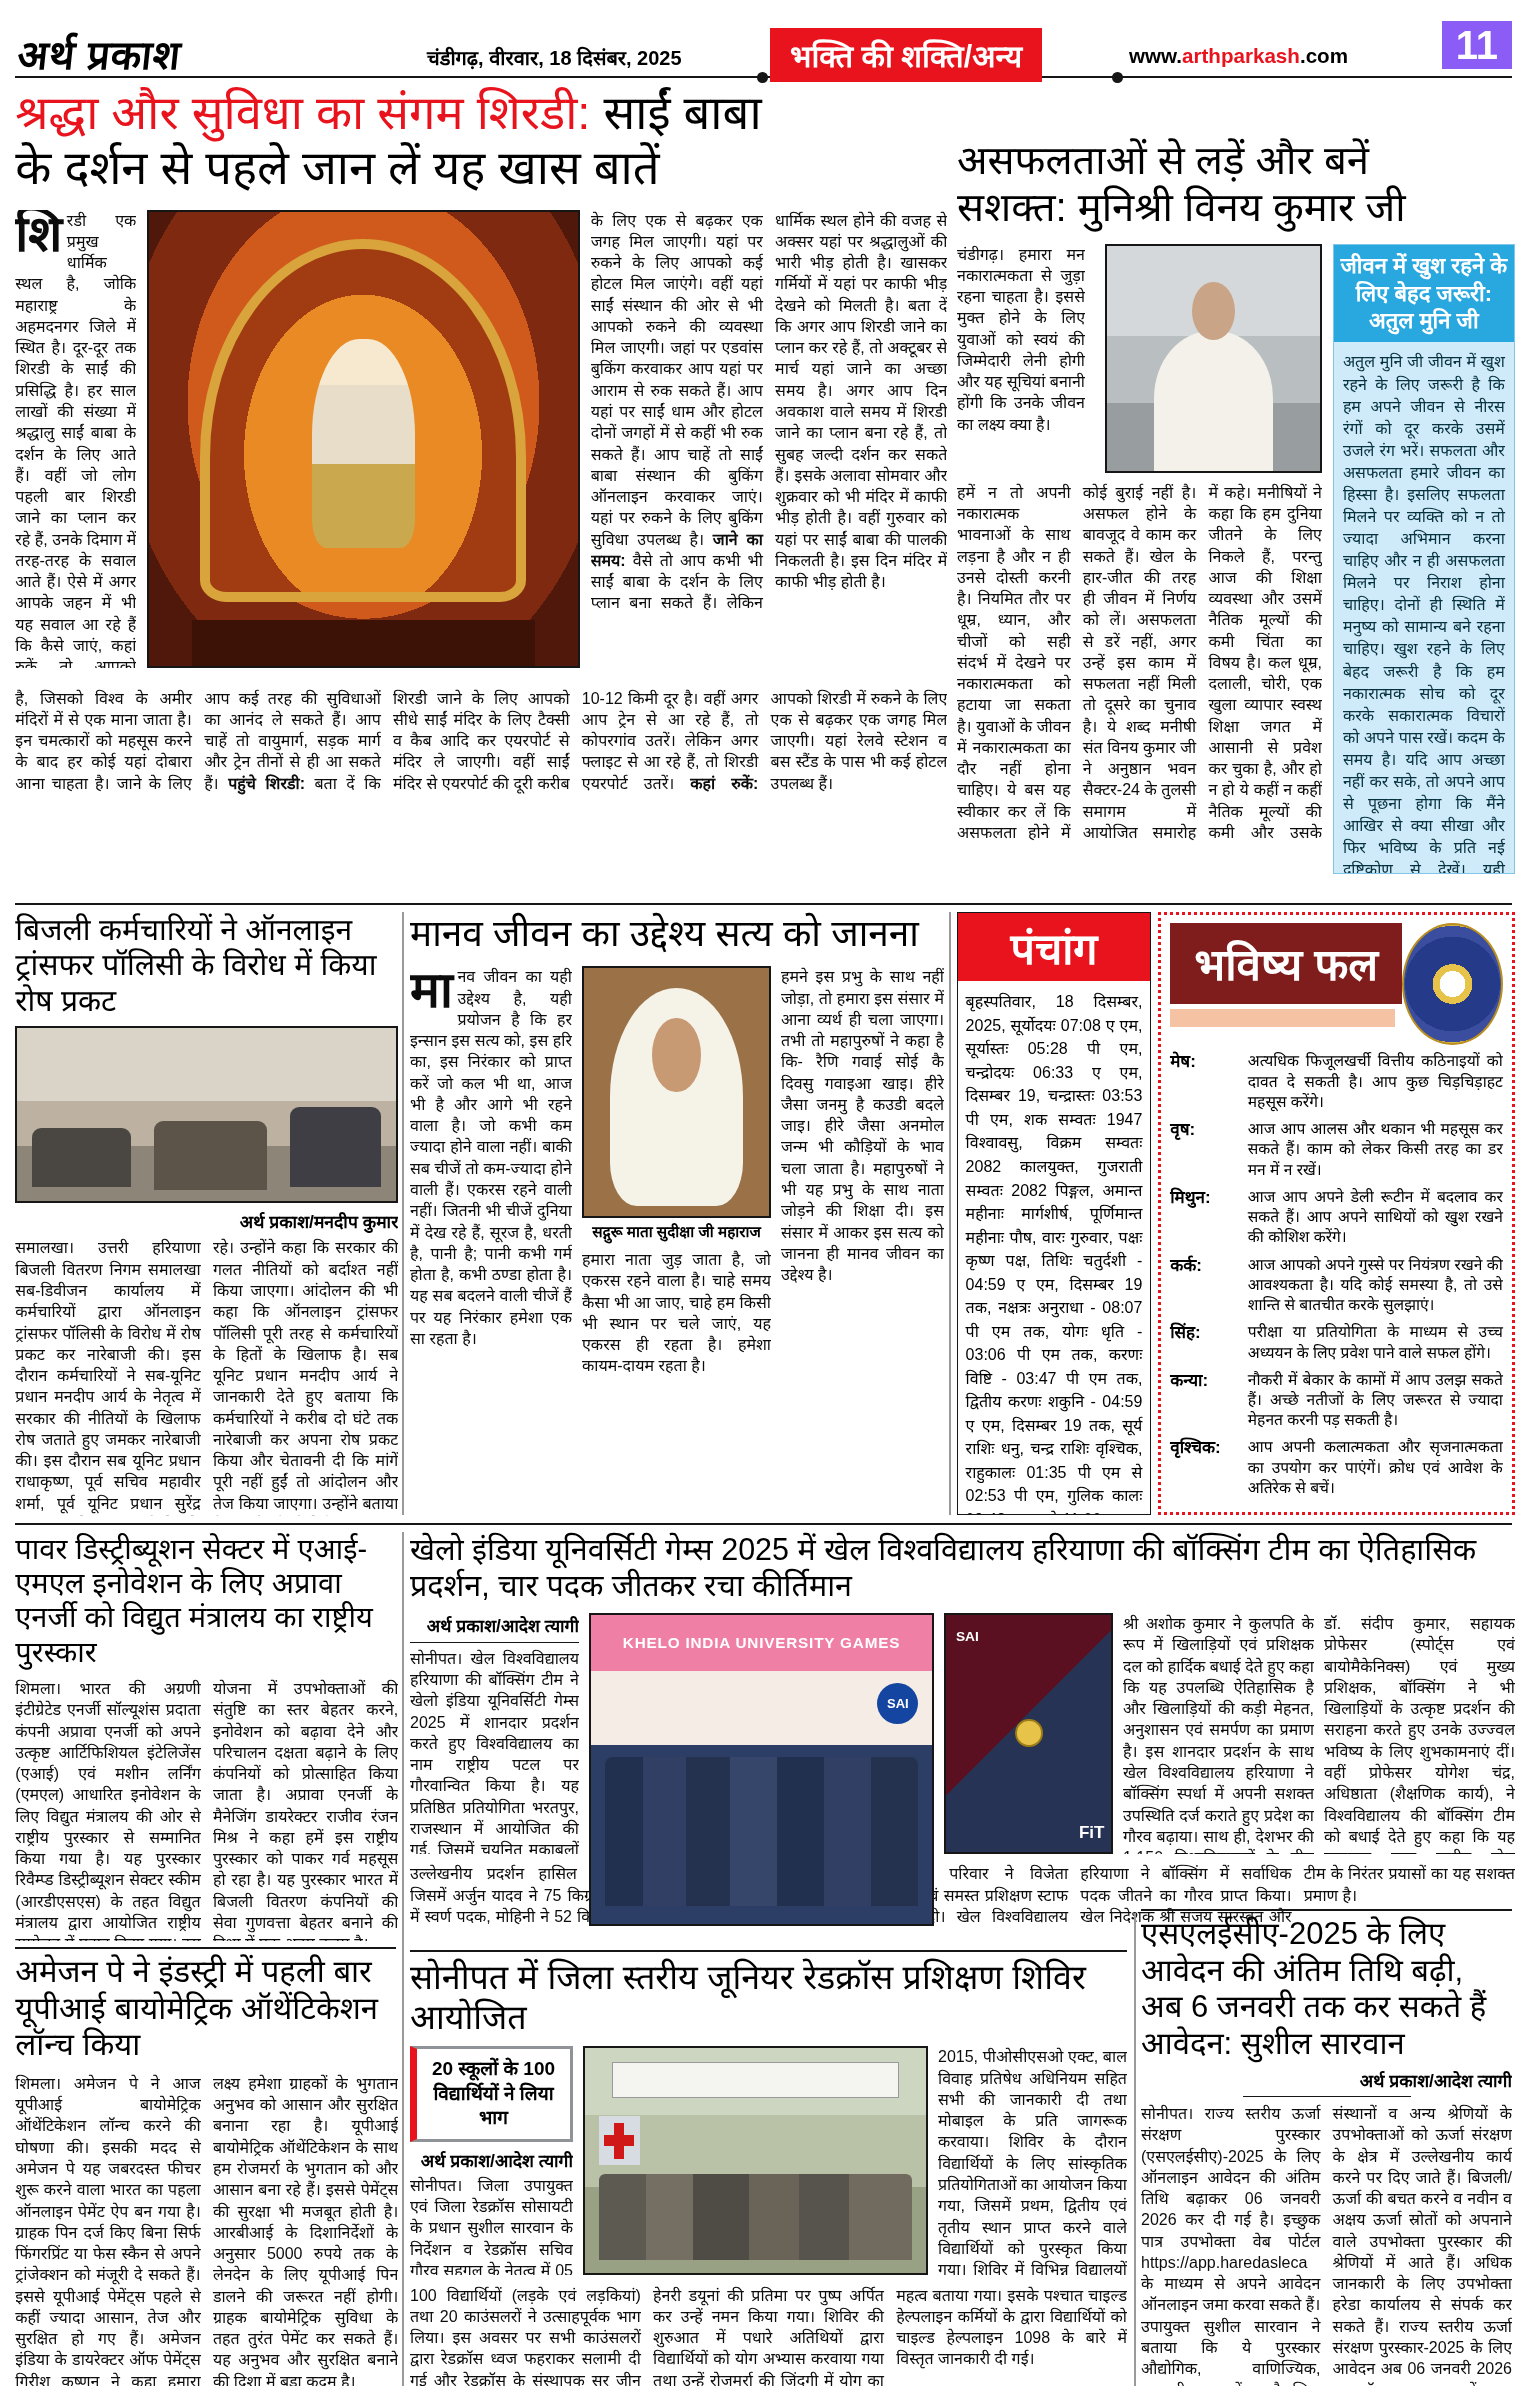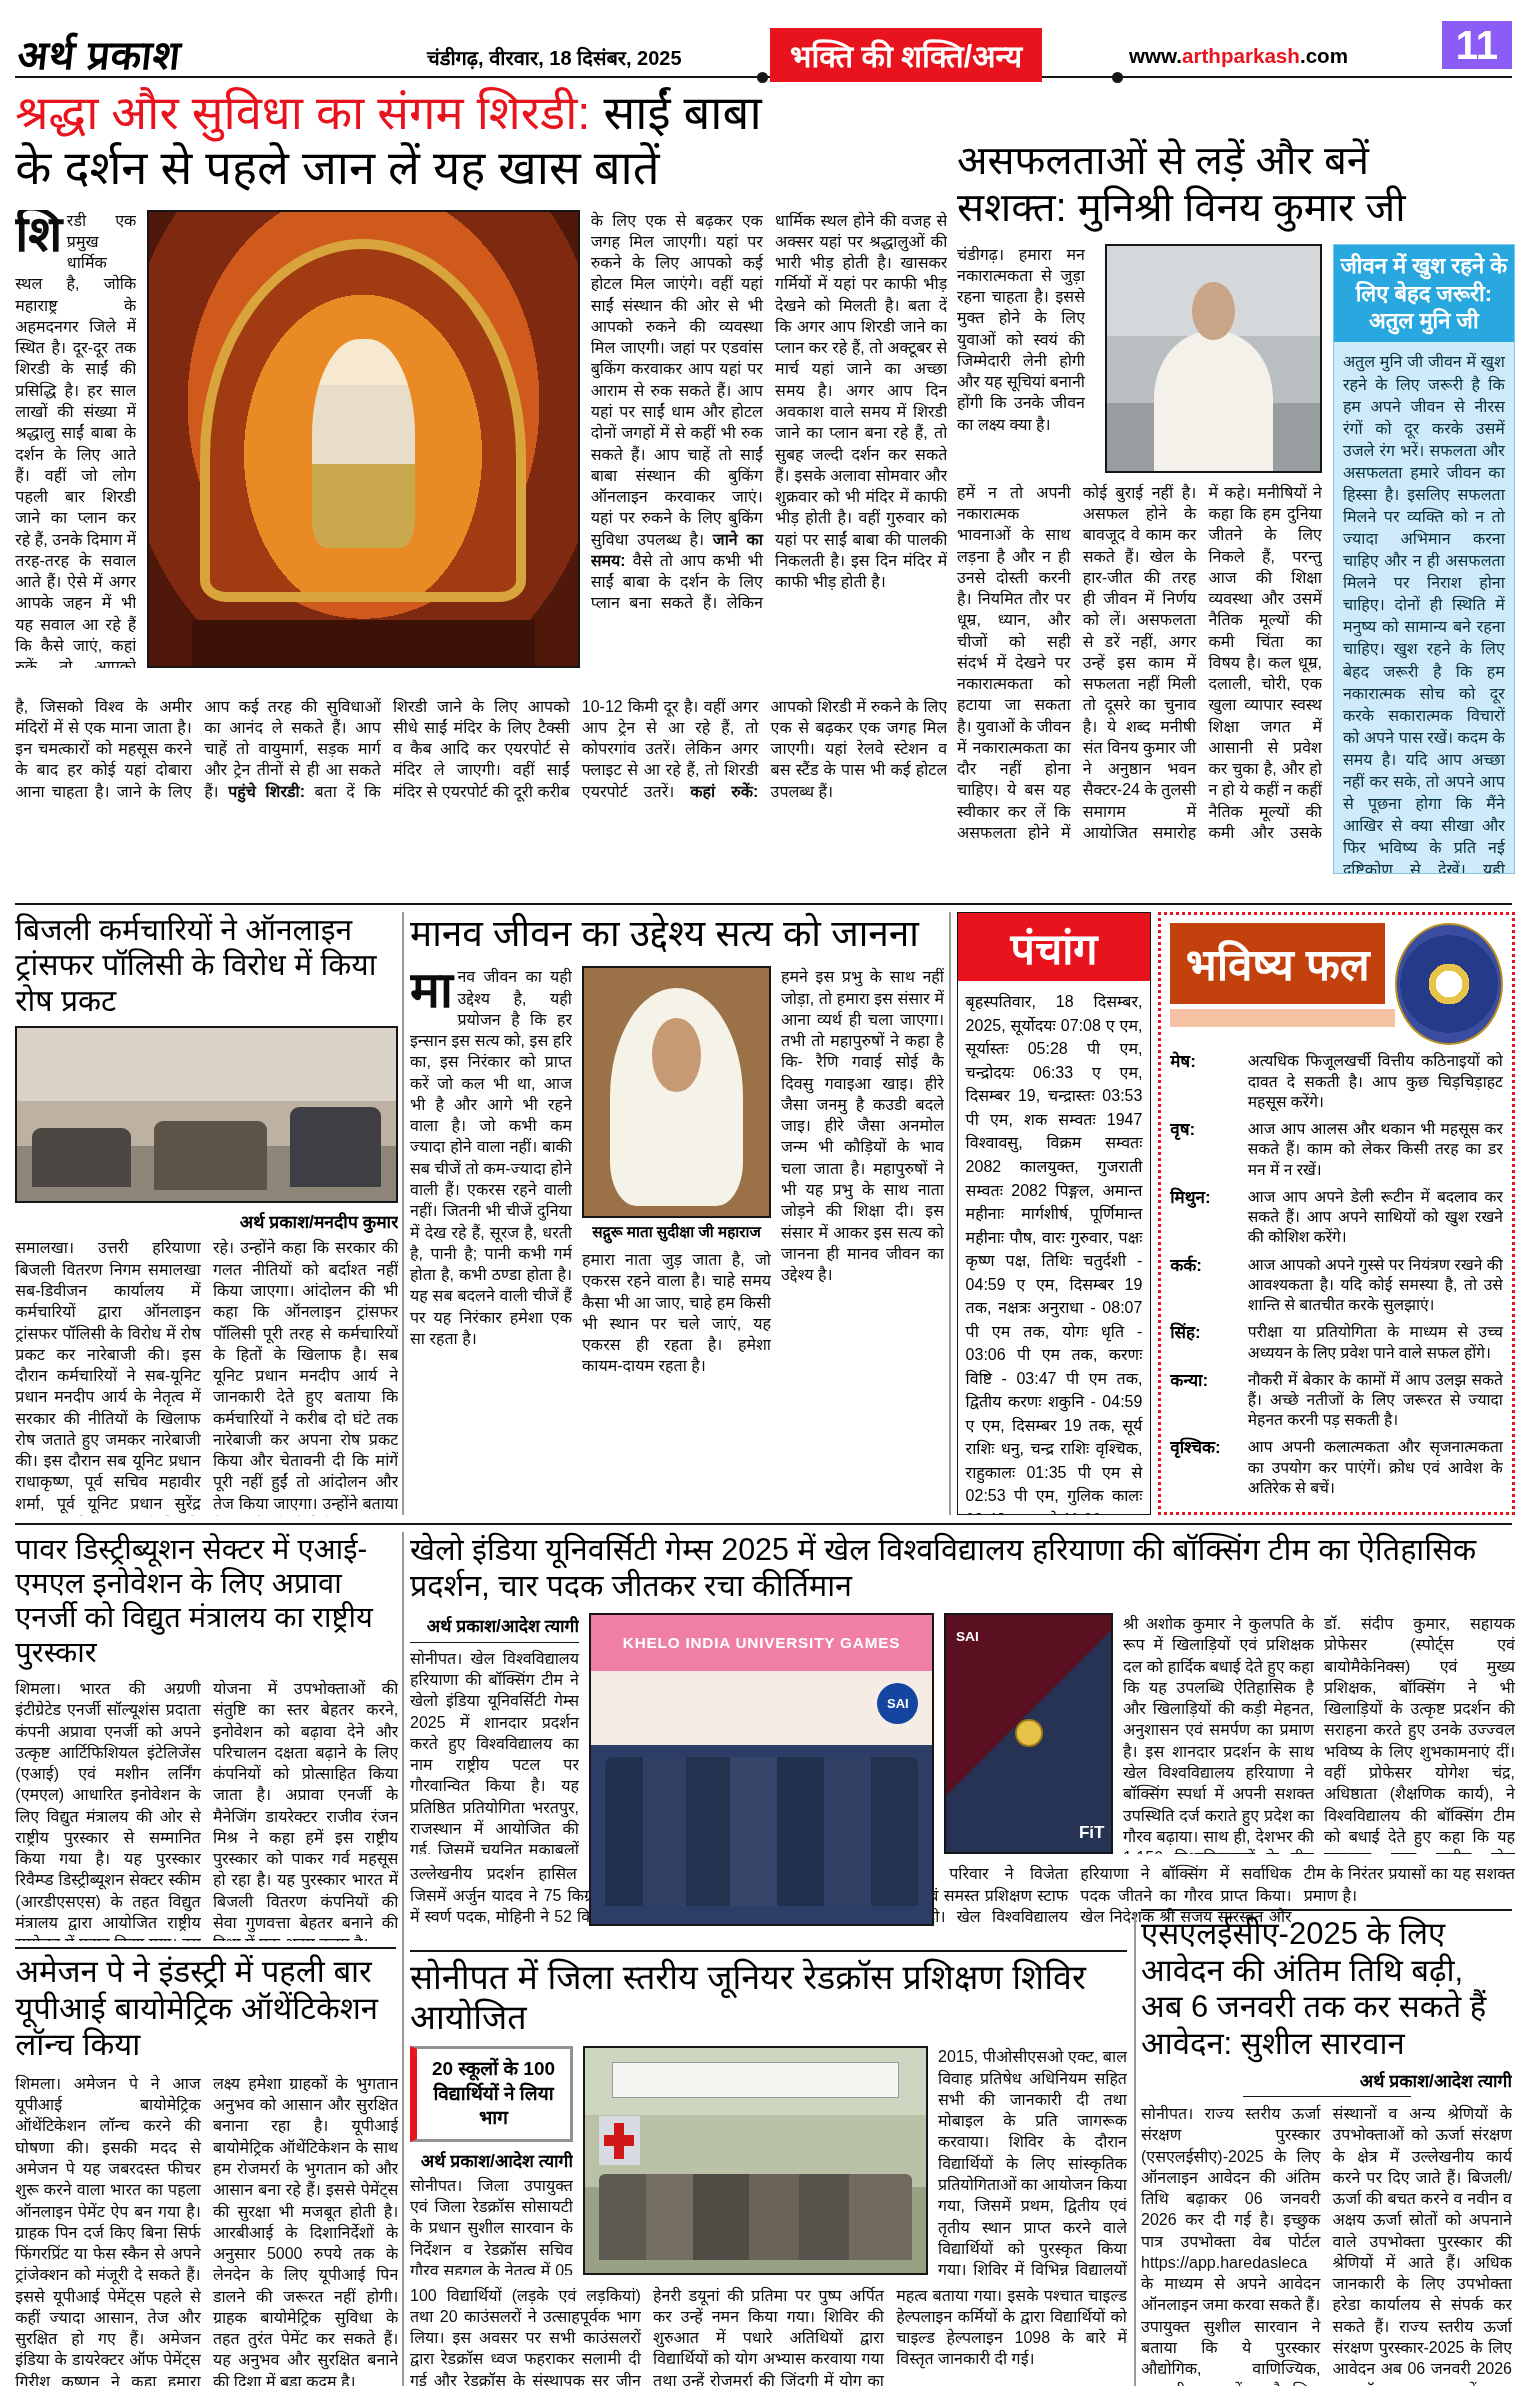--- a/index.html
+++ b/index.html
@@ -28,21 +28,21 @@
 
 .bluebox{background:#cfeaf8;border:0.8px solid #7fc6e8}
 .bluebox .bb-title{background:#29a8e0;color:#fff;font-weight:bold;font-size:22px;text-align:center;padding:7.6px 4.6px;line-height:1.25}
 .bluebox .bb-body{padding:9.2px 9.2px;font-size:16px;line-height:1.38;text-align:justify;color:#06323f}
 
 .panchang{border:1.5px solid #161616}
 .pan-title{background:#e8131d;color:#fff;font-weight:bold;font-size:43px;text-align:center;padding:4.6px 0}
 .pan-body{padding:9.2px 7.6px;font-size:16px;line-height:1.47;text-align:justify}
 
 .horo{border:3.1px dotted #e8131d;padding:7.6px 9.2px}
-.horo-title{background:#c2410c;color:#fff;font-weight:bold;font-size:44px;text-align:center;padding:10.7px 6.1px;width:215px}
+.horo-title{background:#7f1d1d;color:#fff;font-weight:bold;font-size:44px;text-align:center;padding:10.7px 6.1px;width:232px}
 .horo-bar{background:#f6c2a4;height:18.3px;width:225px;margin-top:4.6px}
 .wheel{width:122px;height:122px;border-radius:50%;background:radial-gradient(circle,#ffffff 0 17%,#e8c34a 17% 26%,#263a8a 26% 62%,#3a4d9e 62% 76%,#d9b340 76% 88%,#f3e2ae 88% 100%);border:2.3px solid #b98f1f}
 .sign-row{display:flex;gap:7.6px;margin-top:6.9px}
 .sign-row b{min-width:70px;font-size:17px;line-height:1.3}
 .sign-row span{font-size:15.6px;line-height:1.3;text-align:justify;flex:1}
 
 .badge{border:3.1px solid #8f9296;border-left:7.6px solid #e8131d;padding:7.6px 6.1px;font-weight:bold;font-size:19px;text-align:center;line-height:1.3}
 
 .ph .shape{position:absolute}
 .sai{background:radial-gradient(ellipse at 50% 42%,#f8d598 0 12%,#f0962c 12% 36%,#d05a1b 36% 58%,#7f2a10 58% 80%,#4f180a 80% 100%)}
@@ -108,21 +108,21 @@
       </div>
       <div class="ph sai" style="width:433px;height:458px;flex:none">
         <div class="shape sai-arch"></div>
         <div class="shape sai-idol"></div>
         <div class="shape sai-base"></div>
       </div>
       <div class="bt cols2" style="flex:1;height:458px">
         <span>के लिए एक से बढ़कर एक जगह मिल जाएगी। यहां पर रुकने के लिए आपको कई होटल मिल जाएंगे। वहीं यहां साईं संस्थान की ओर से भी आपको रुकने की व्यवस्था मिल जाएगी। जहां पर एडवांस बुकिंग करवाकर आप यहां पर आराम से रुक सकते हैं। आप यहां पर साईं धाम और होटल दोनों जगहों में से कहीं भी रुक सकते हैं। आप चाहें तो साईं बाबा संस्थान की बुकिंग ऑनलाइन करवाकर जाएं। यहां पर रुकने के लिए बुकिंग सुविधा उपलब्ध है। </span><b>जाने का समय: </b><span>वैसे तो आप कभी भी साईं बाबा के दर्शन के लिए प्लान बना सकते हैं। लेकिन धार्मिक स्थल होने की वजह से अक्सर यहां पर श्रद्धालुओं की भारी भीड़ होती है। खासकर गर्मियों में यहां पर काफी भीड़ देखने को मिलती है। बता दें कि अगर आप शिरडी जाने का प्लान कर रहे हैं, तो अक्टूबर से मार्च यहां जाने का अच्छा समय है। अगर आप दिन अवकाश वाले समय में शिरडी जाने का प्लान बना रहे हैं, तो सुबह जल्दी दर्शन कर सकते हैं। इसके अलावा सोमवार और शुक्रवार को भी मंदिर में काफी भीड़ होती है। वहीं गुरुवार को यहां पर साईं बाबा की पालकी निकलती है। इस दिन मंदिर में काफी भीड़ होती है।</span>
       </div>
     </div>
-    <div class="bt cols5" style="margin-top:28px;height:179px">
+    <div class="bt cols5" style="margin-top:20px;height:179px">
       <span>है, जिसको विश्व के अमीर मंदिरों में से एक माना जाता है। इन चमत्कारों को महसूस करने के बाद हर कोई यहां दोबारा आना चाहता है। जाने के लिए आप कई तरह की सुविधाओं का आनंद ले सकते हैं। आप चाहें तो वायुमार्ग, सड़क मार्ग और ट्रेन तीनों से ही आ सकते हैं। </span><b>पहुंचे शिरडी: </b><span>बता दें कि शिरडी जाने के लिए आपको सीधे साईं मंदिर के लिए टैक्सी व कैब आदि कर एयरपोर्ट से मंदिर ले जाएगी। वहीं साईं मंदिर से एयरपोर्ट की दूरी करीब 10-12 किमी दूर है। वहीं अगर आप ट्रेन से आ रहे हैं, तो कोपरगांव उतरें। लेकिन अगर फ्लाइट से आ रहे हैं, तो शिरडी एयरपोर्ट उतरें। </span><b>कहां रुकें: </b><span>आपको शिरडी में रुकने के लिए एक से बढ़कर एक जगह मिल जाएगी। यहां रेलवे स्टेशन व बस स्टैंड के पास भी कई होटल उपलब्ध हैं।</span>
     </div>
   </div>
 
   <div class="abs" style="left:957px;top:137px;width:558px;height:760px;overflow:hidden">
     <div class="hl" style="font-size:40px">
       <span>असफलताओं से लड़ें और बनें</span><br>
       <span>सशक्त: मुनिश्री विनय कुमार जी</span>
     </div>
     <div style="display:flex;gap:10.7px;margin-top:12.2px;align-items:flex-start">

